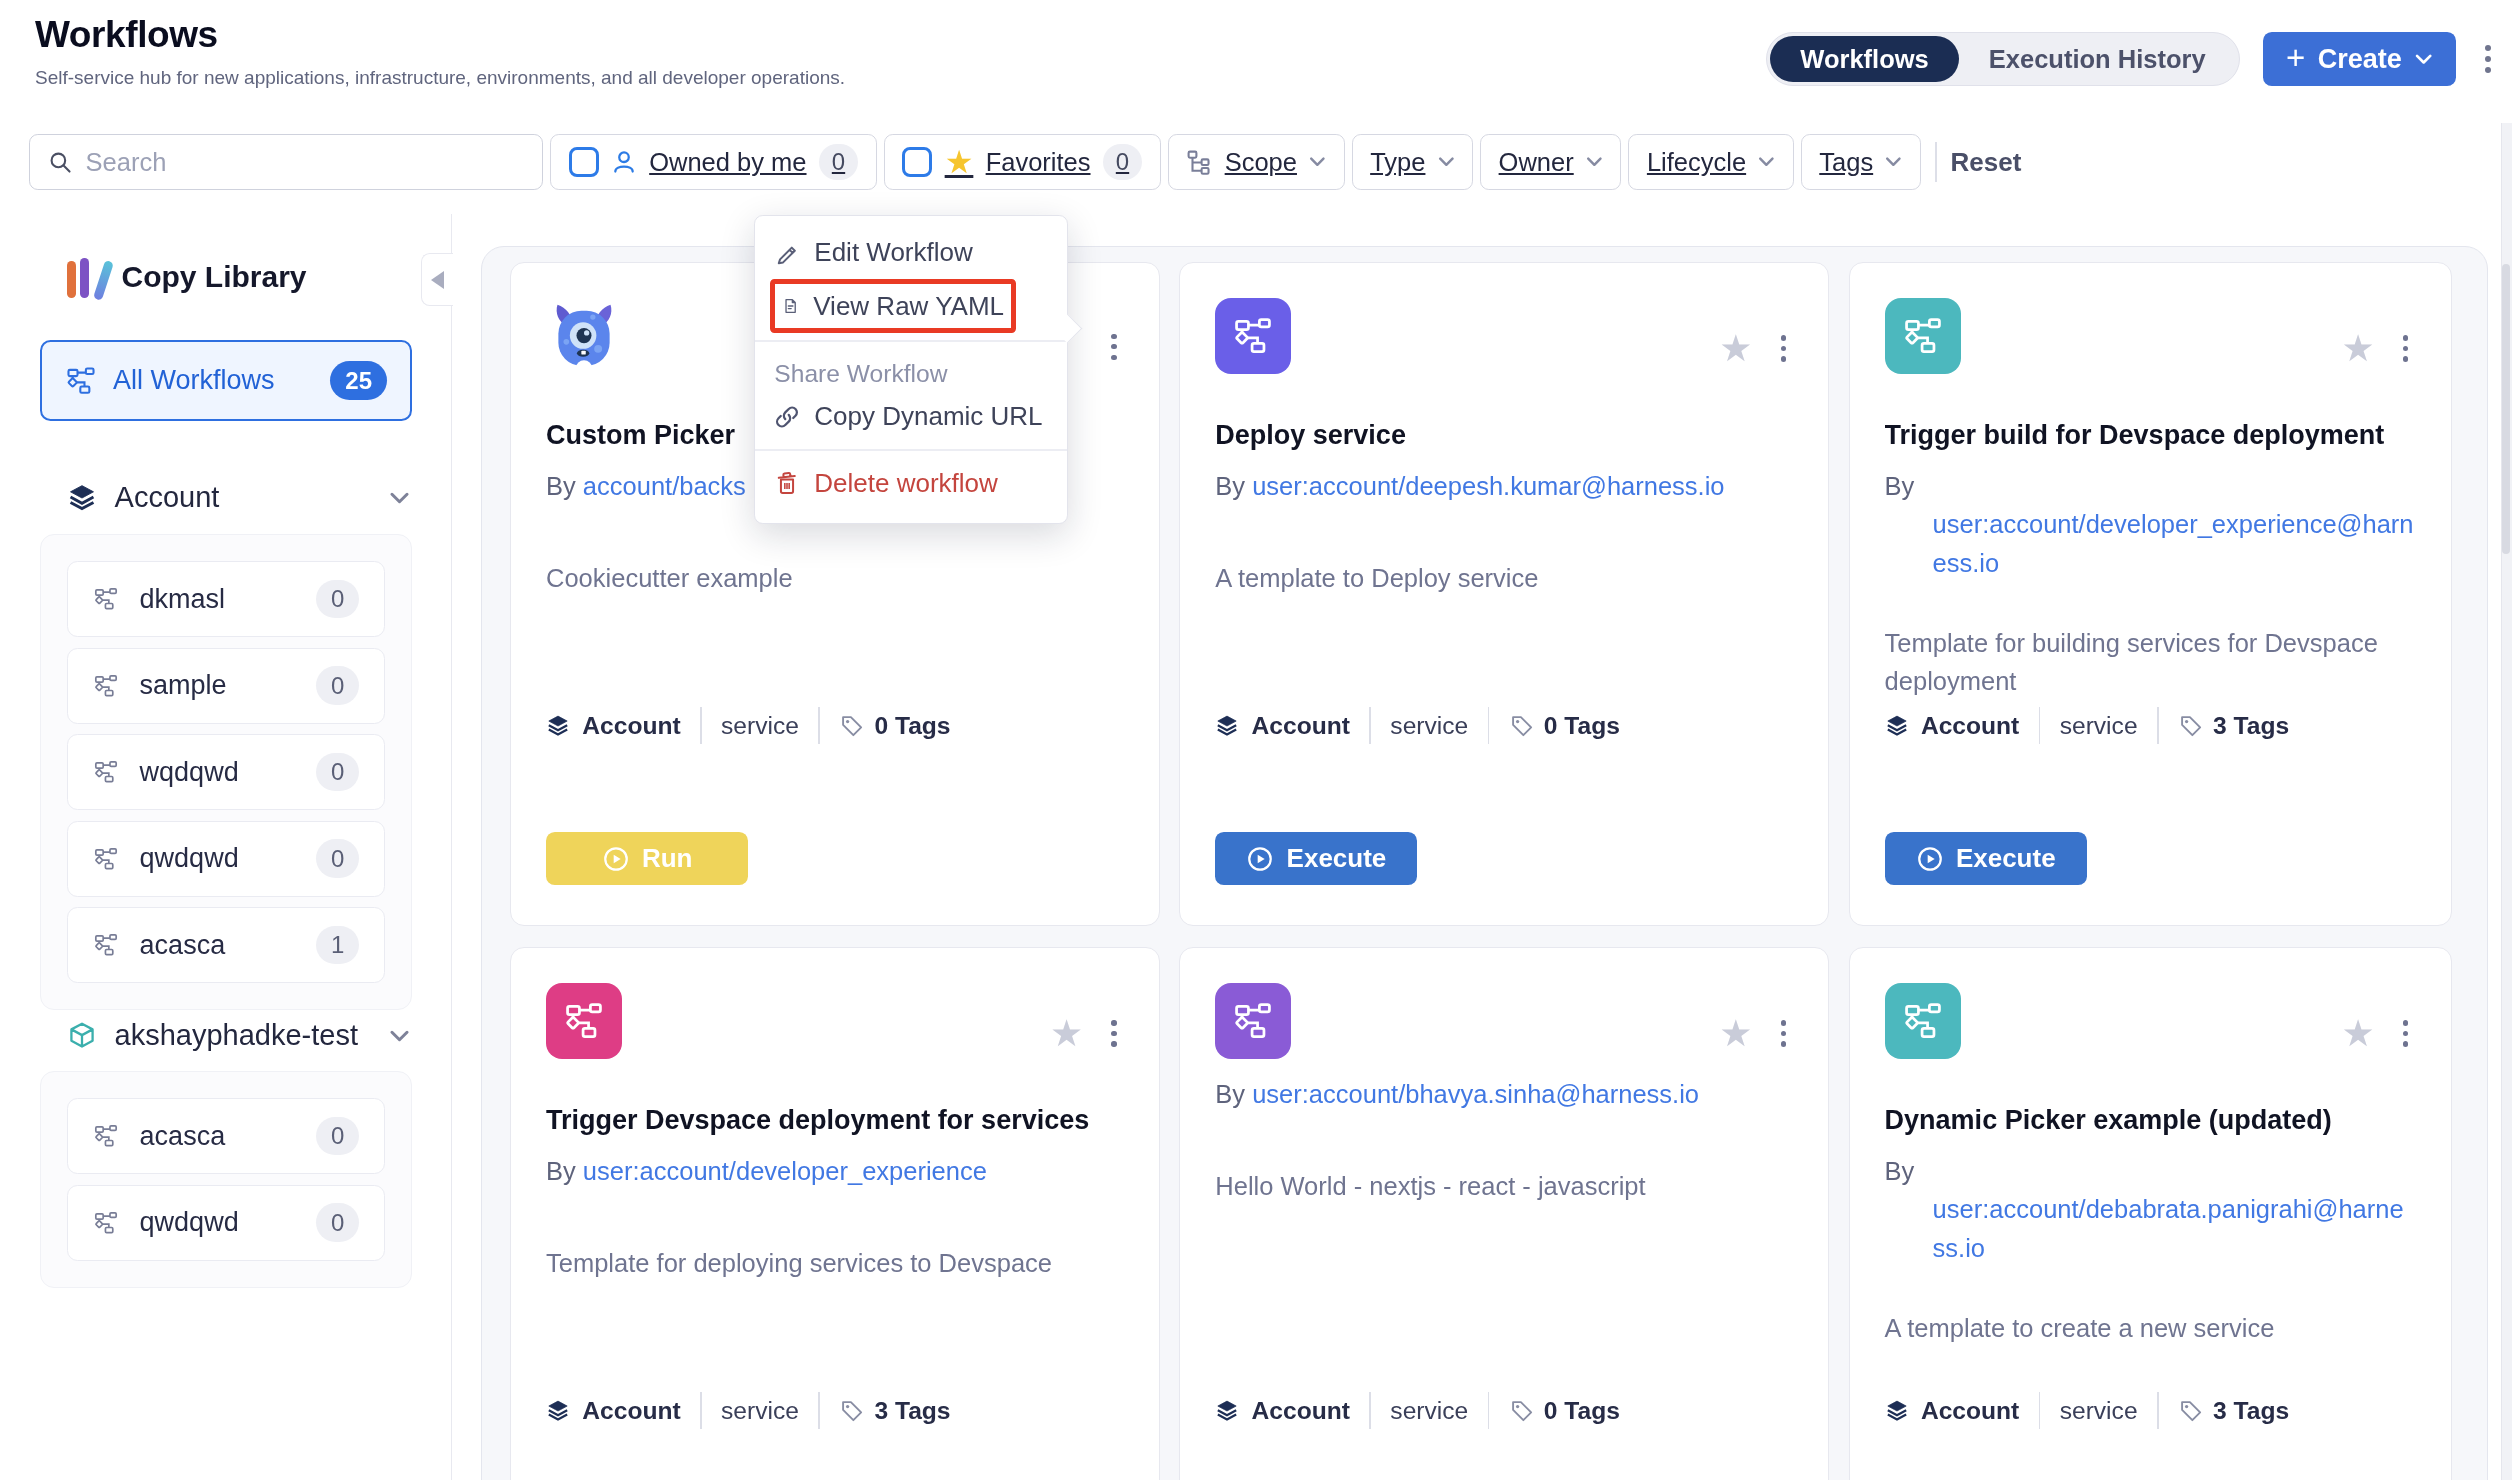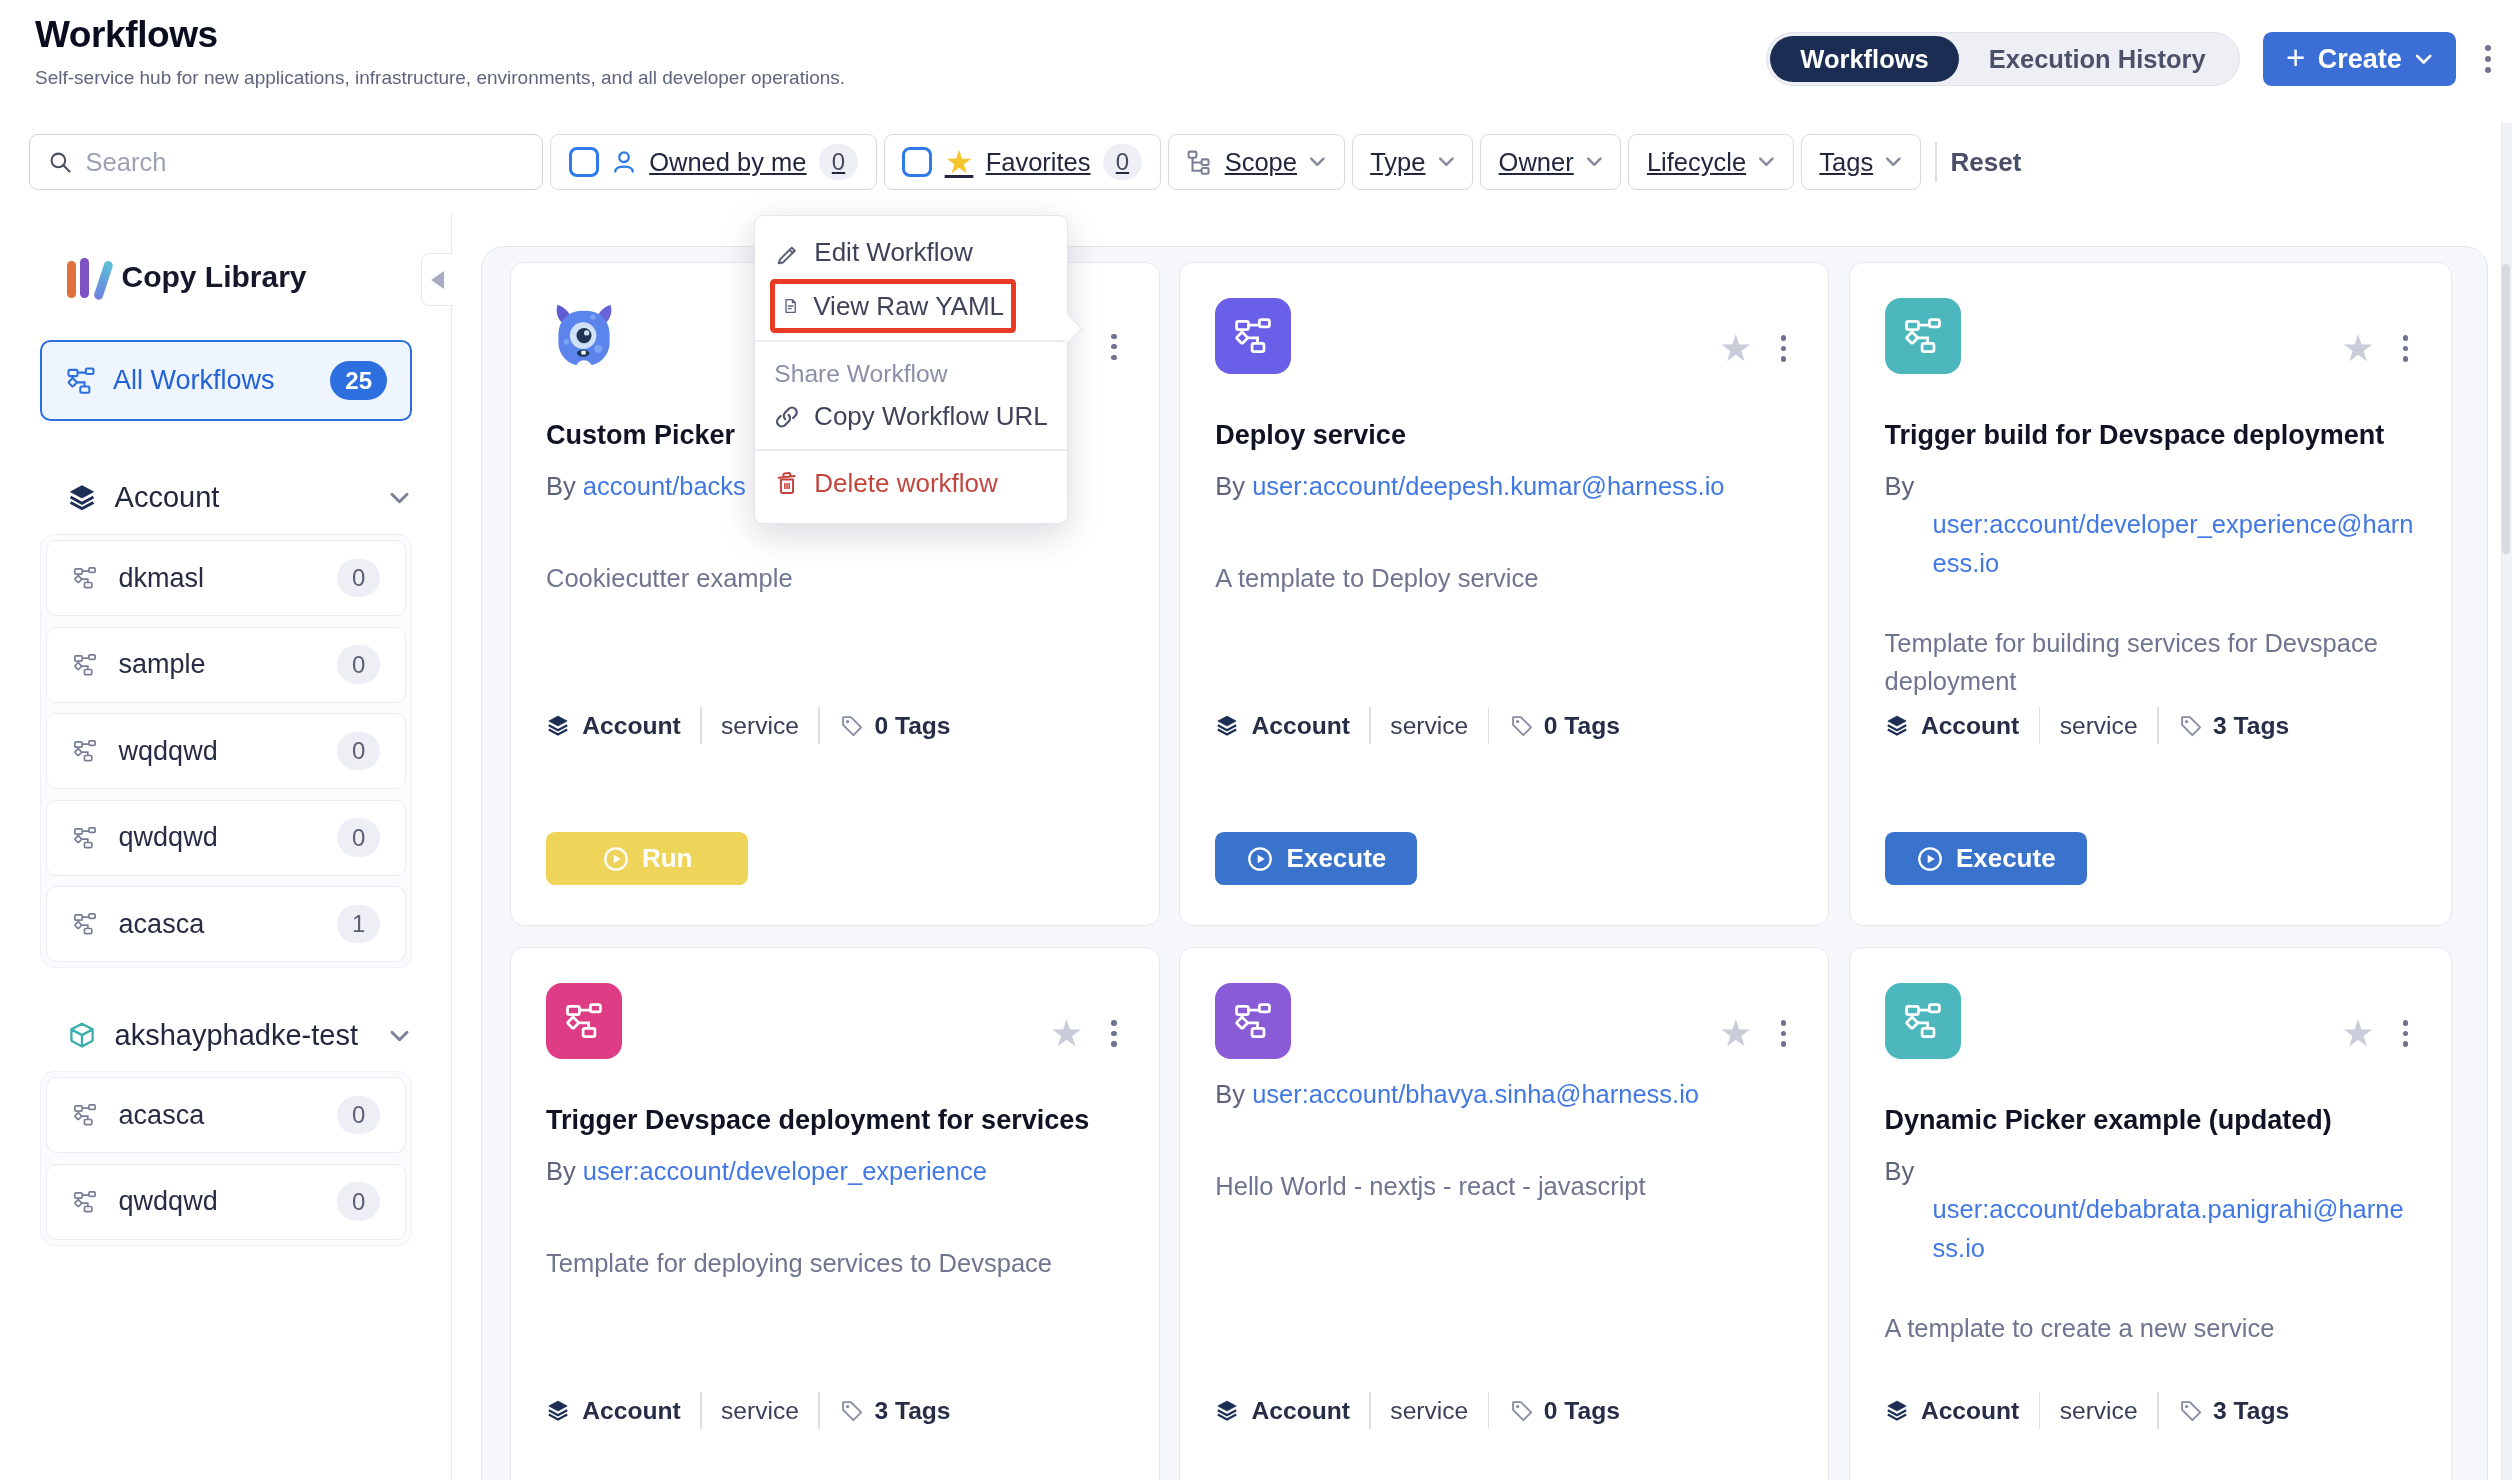--- a/index.html
+++ b/index.html
@@ -45,21 +45,21 @@
   .lib-b2 { height:40px; background:#7d53c4; }
   .lib-b3 { height:40px; background:linear-gradient(180deg,#59c3d9,#6f7ee0); transform:rotate(18deg); transform-origin:bottom left; }
   .collapse-tab { position:absolute; right:-1.8px; top:39px; width:32px; height:53px; background:#fff; border:1.8px solid #e8e9f0; border-right:none; border-radius:8.8px 0 0 8.8px; display:flex; align-items:center; justify-content:center; cursor:pointer; }
   .collapse-arrow { width:0; height:0; border-top:9.7px solid transparent; border-bottom:9.7px solid transparent; border-right:13px solid #a9adbf; }
   .all-wf { position:absolute; left:40px; top:126px; width:372px; height:81px; border:2.6px solid #2e6fe0; background:#eff5ff; border-radius:10.5px; display:flex; align-items:center; gap:16px; padding:0 23px; cursor:pointer; }
   .all-wf-label { font-size:27px; font-weight:500; color:#2262d6; }
   .all-wf-badge { margin-left:auto; background:#2e6fe0; color:#fff; border-radius:878px; padding:5.3px 15px; font-size:24px; font-weight:600; }
   .group-header { position:absolute; left:67px; display:flex; align-items:center; gap:17.6px; width:343px; }
   .group-name { font-size:29px; font-weight:500; color:#23273e; white-space:nowrap; }
   .group-chevron { margin-left:auto; }
-  .group-box { position:absolute; left:40px; width:372px; background:#fbfbfd; border:1.8px solid #f0f1f6; border-radius:14px; padding:5px; display:flex; flex-direction:column; gap:10.5px; }
+  .group-box { position:absolute; left:40px; width:372px; background:#fbfbfd; border:1.8px solid #f0f1f6; border-radius:14px; padding:26px; display:flex; flex-direction:column; gap:10.5px; }
   .side-item { height:76px; background:#fff; border:1.8px solid #eaebf2; border-radius:10.5px; display:flex; align-items:center; gap:21px; padding:0 24.6px; cursor:pointer; }
   .side-item-label { font-size:27px; color:#272b44; white-space:nowrap; }
   .side-badge { margin-left:auto; background:#eeeff4; color:#5a5f76; border-radius:878px; padding:5.3px 15px; font-size:24px; }
 
   
   .main-panel { position:absolute; left:481px; top:246px; width:2007px; height:1370px; background:#f6f7fa; border:1.8px solid #e4e6ee; border-radius:23px; }
   .cards-grid { position:absolute; left:28px; top:15px; display:grid; grid-template-columns:650px 650px 603px; column-gap:19.3px; row-gap:21px; }
   .card { height:664px; background:#fff; border:1.8px solid #e7e8ef; border-radius:14px; position:relative; padding:35px; cursor:pointer; }
   .tile { width:76px; height:76px; border-radius:16px; display:flex; align-items:center; justify-content:center; }
   .tile-monster { background:transparent; }
@@ -603,21 +603,21 @@
   </div>
 
   <div class="menu-divider"></div>
   <div class="menu-section">Share Workflow</div>
 
   <div class="menu-item">
     <svg width="26" height="26" viewBox="0 0 30 30">
       <path d="M13 17.5 a5.5 5.5 0 0 1 0 -7.8 l4 -4 a5.5 5.5 0 0 1 7.8 7.8 l-2.6 2.6" fill="none" stroke="#4f5470" stroke-width="2.6" stroke-linecap="round"></path>
       <path d="M17 12.5 a5.5 5.5 0 0 1 0 7.8 l-4 4 a5.5 5.5 0 0 1 -7.8 -7.8 l2.6 -2.6" fill="none" stroke="#4f5470" stroke-width="2.6" stroke-linecap="round"></path>
     </svg>
-    <span>Copy Workflow URL</span>
+    <span>Copy Dynamic URL</span>
   </div>
 
   <div class="menu-divider"></div>
 
   <div class="menu-item" style="color: rgb(196, 69, 62);">
     <svg width="26" height="26" viewBox="0 0 30 30">
       <path d="M5.5 9 L24 7 M11 7.6 L10.8 5.6 a1.5 1.5 0 0 1 1.3 -1.6 l5 -0.5 a1.5 1.5 0 0 1 1.6 1.3 L18.9 6.8" fill="none" stroke="#c4453e" stroke-width="2.3" stroke-linecap="round"></path>
       <path d="M8 11 h14 v13.5 a2 2 0 0 1 -2 2 h-10 a2 2 0 0 1 -2 -2 Z" fill="none" stroke="#c4453e" stroke-width="2.3" stroke-linejoin="round"></path>
       <path d="M12.5 15 v7 M15 15 v7 M17.5 15 v7" stroke="#c4453e" stroke-width="1.8"></path>
     </svg>

